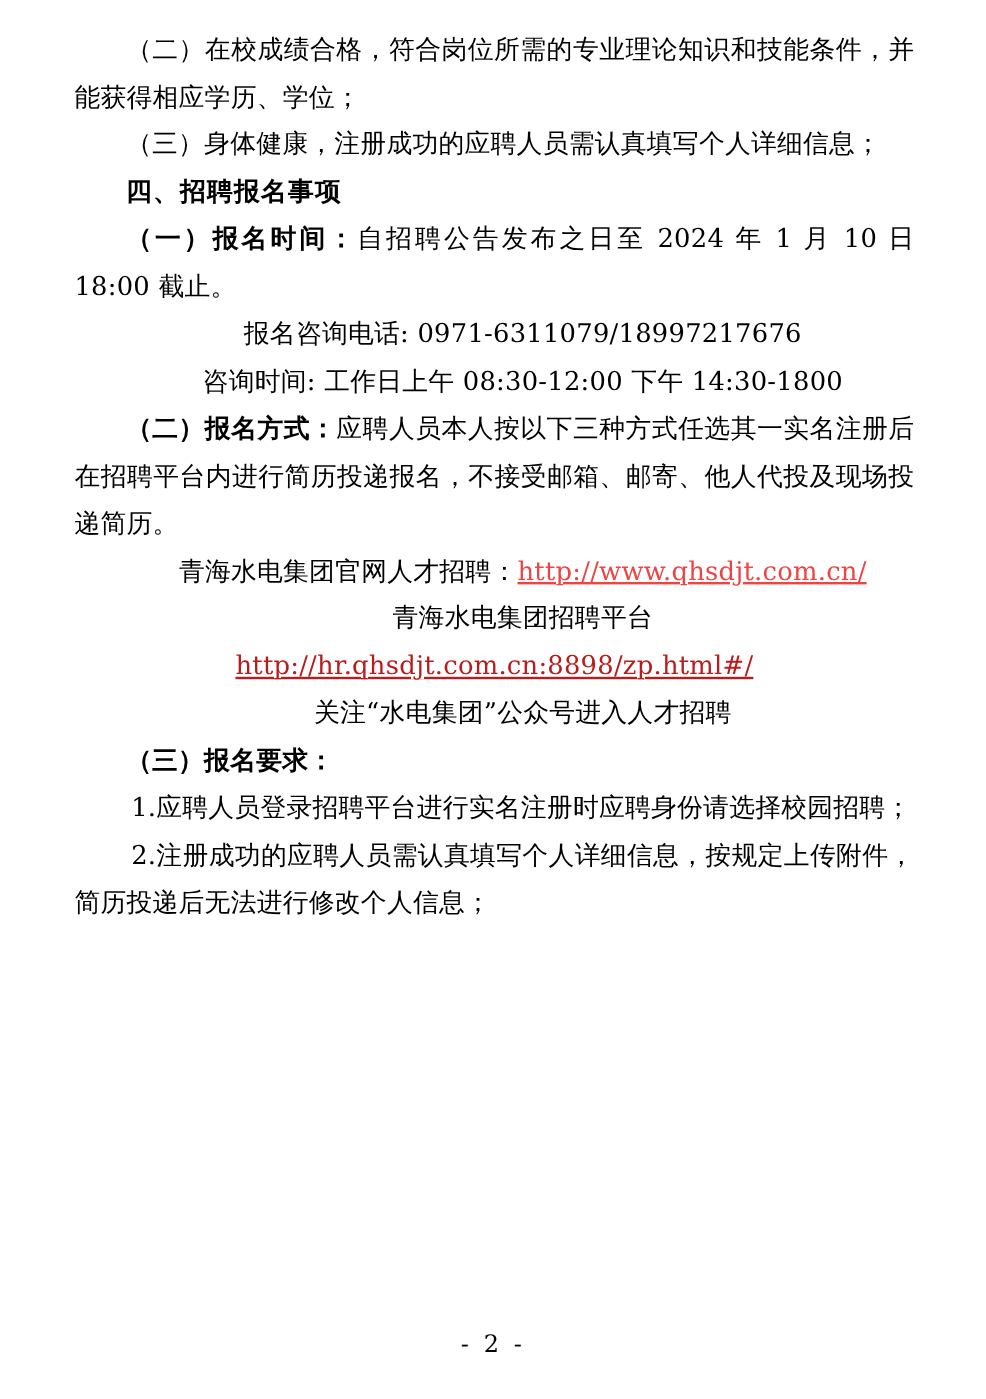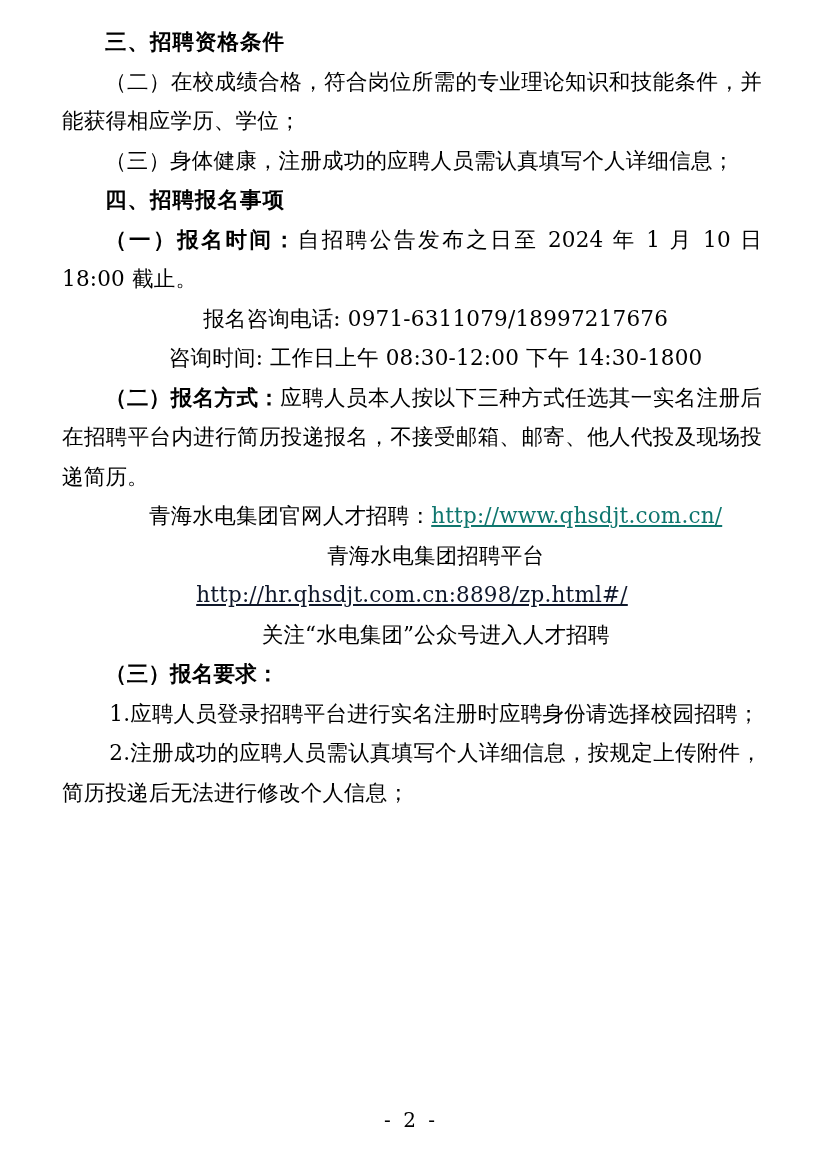--- a/index.html
+++ b/index.html
@@ -40,25 +40,25 @@
     text-indent: 2em;
   }
   .indent-small {
     text-indent: 2.2em;
   }
   .bold-lead {
     font-weight: bold;
   }
   .link {
     text-decoration: underline;
-    color: #0f766e;
+    color: #ef4444;
   }
   .link-blue {
     text-decoration: underline;
-    color: #0f172a;
+    color: #b91c1c;
   }
   .no-just {
     text-align: center;
   }
   .footer {
     position: absolute;
     left: 0;
     right: 0;
     top: 1108px;
     text-align: center;
@@ -66,21 +66,20 @@
     font-family: "DejaVu Serif", "Liberation Serif", serif;
     letter-spacing: 3px;
   }
 </style>
 </head>
 <body>
 
 <div class="page">
   <div class="content">
 
-    <p class="heading">三、招聘资格条件</p>
 
 
     <p class="indent">（二）在校成绩合格，符合岗位所需的专业理论知识和技能条件，并能获得相应学历、学位；</p>
 
     <p class="indent">（三）身体健康，注册成功的应聘人员需认真填写个人详细信息；</p>
 
 
     <p class="heading">四、招聘报名事项</p>
 
     <p class="indent"><span class="bold-lead">（一）报名时间：</span><span>自招聘公告发布之日至 2024 年 1 月 10 日 18:00 截止。</span></p>

